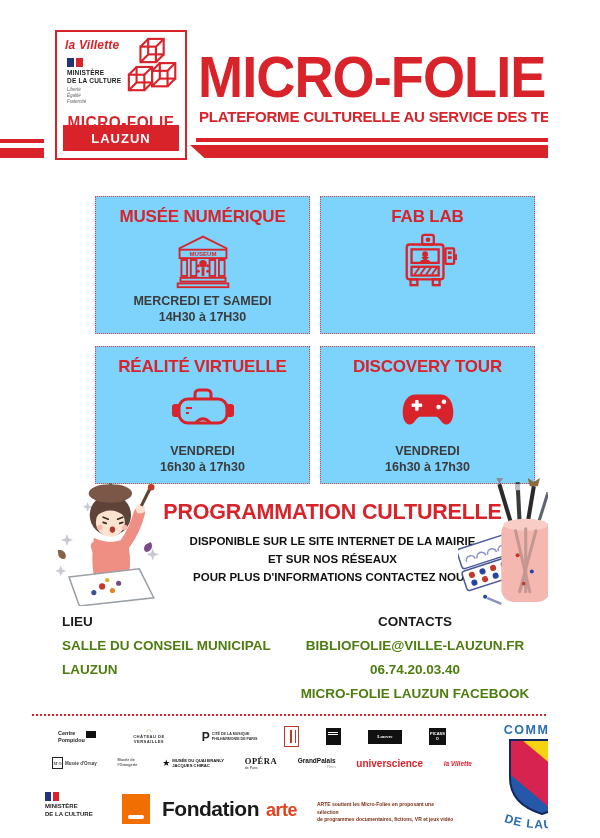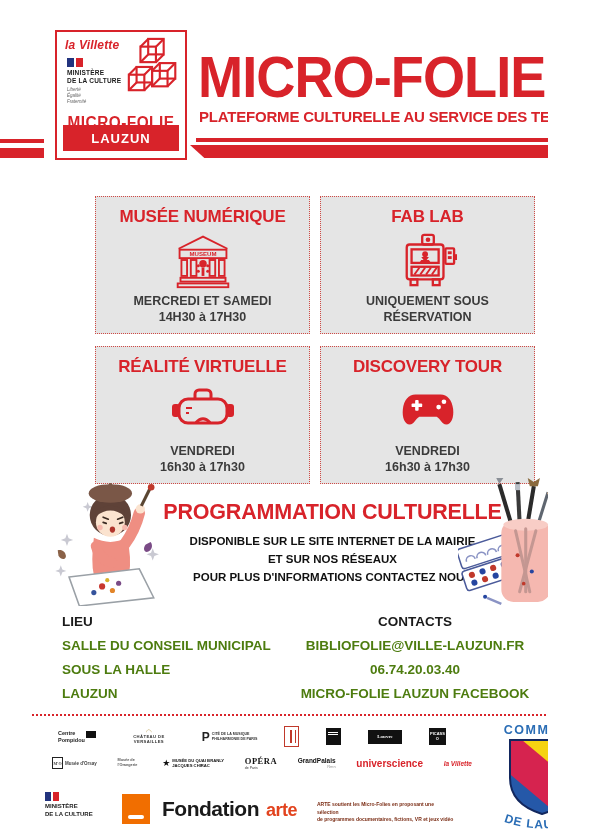--- a/index.html
+++ b/index.html
@@ -29,21 +29,21 @@
   
   .stripe{background:#d8232a;}
   .s-l-thin{left:0;top:139px;width:44px;height:4px;}
   .s-l-thick{left:0;top:148px;width:44px;height:10px;}
   .s-r-thin{left:196px;top:138px;width:386px;height:4px;}
   .s-r-thick{left:190px;top:145px;width:410px;height:13px;
              clip-path:polygon(0 0,100% 0,100% 100%,3.5% 100%);}
 
   
   .cards{left:95px;top:196px;width:440px;display:grid;grid-template-columns:1fr 1fr;gap:12px 10px;}
-  .card{height:138px;border:1.5px dotted #cf4a45;background:#e5e5e5;text-align:center;
+  .card{height:138px;border:1.5px dotted #cf4a45;background:#7dd3fc;text-align:center;
         display:flex;flex-direction:column;align-items:center;justify-content:flex-start;padding-top:10px;box-sizing:border-box;}
   .card-title{font-size:17px;font-weight:900;color:#d8232a;letter-spacing:-.2px;}
   .card-icon{height:62px;display:flex;align-items:center;justify-content:center;margin:2px 0;}
   .card-sched{font-size:12.5px;font-weight:800;color:#3b3b3b;line-height:1.3;}
 
   
   .prog-title{left:160px;top:500px;width:345px;text-align:center;font-size:21.5px;font-weight:900;
               color:#d8232a;letter-spacing:-.2px;}
   .prog-line{left:150px;width:365px;text-align:center;font-size:11.5px;font-weight:800;color:#111;}
   .pl1{top:535px;} .pl2{top:553px;text-align:center;} .pl3{top:571px;}
@@ -212,24 +212,20 @@
             <rect x="59" y="24" width="3" height="6"></rect>
           </g>
           <g stroke="#d8232a" stroke-width="2">
             <line x1="18" y1="45" x2="23" y2="38"></line>
             <line x1="24" y1="45" x2="29" y2="38"></line>
             <line x1="30" y1="45" x2="35" y2="38"></line>
             <line x1="36" y1="45" x2="41" y2="38"></line>
           </g>
         </svg>
       </div>
-      <div class="card-sched">
-        <div>UNIQUEMENT SOUS</div>
-        <div>RÉSERVATION</div>
-      </div>
     </div>
 
     <div class="card">
       <div class="card-title">RÉALITÉ VIRTUELLE</div>
       <div class="card-icon">
         <svg width="64" height="48" viewBox="0 0 64 46">
           <path d="M24,13 v-6 a4,4 0 0 1 4,-4 h8 a4,4 0 0 1 4,4 v6" fill="none" stroke="#d8232a" stroke-width="3"></path>
           <rect x="8" y="12" width="48" height="24" rx="9" fill="none" stroke="#d8232a" stroke-width="3"></rect>
           <rect x="1" y="17" width="8" height="13" rx="3" fill="#d8232a"></rect>
           <rect x="55" y="17" width="8" height="13" rx="3" fill="#d8232a"></rect>
@@ -345,21 +341,20 @@
     <circle cx="58" cy="76" r="2" fill="#c0392b"></circle>
       <circle cx="72" cy="92" r="2" fill="#2545a0"></circle>
     <circle cx="64" cy="104" r="1.8" fill="#c0392b"></circle>
     <line x1="28" y1="118" x2="42" y2="124" stroke="#8a93c4" stroke-width="2.5"></line>
     <circle cx="26" cy="117" r="2" fill="#2545a0"></circle>
   </svg>
 
   <div class="abs lieu">
     <div class="info-h info-row">LIEU</div>
     <div class="info-line info-row">SALLE DU CONSEIL MUNICIPAL</div>
-    <div class="info-line info-row">SOUS LA HALLE</div>
     <div class="info-line info-row">LAUZUN</div>
   </div>
   <div class="abs contacts">
     <div class="info-h info-row">CONTACTS</div>
     <div class="info-line info-row">BIBLIOFOLIE@VILLE-LAUZUN.FR</div>
     <div class="info-line info-row">06.74.20.03.40</div>
     <div class="info-line info-row">MICRO-FOLIE LAUZUN FACEBOOK</div>
   </div>
 
   <div class="abs dotline"></div>

